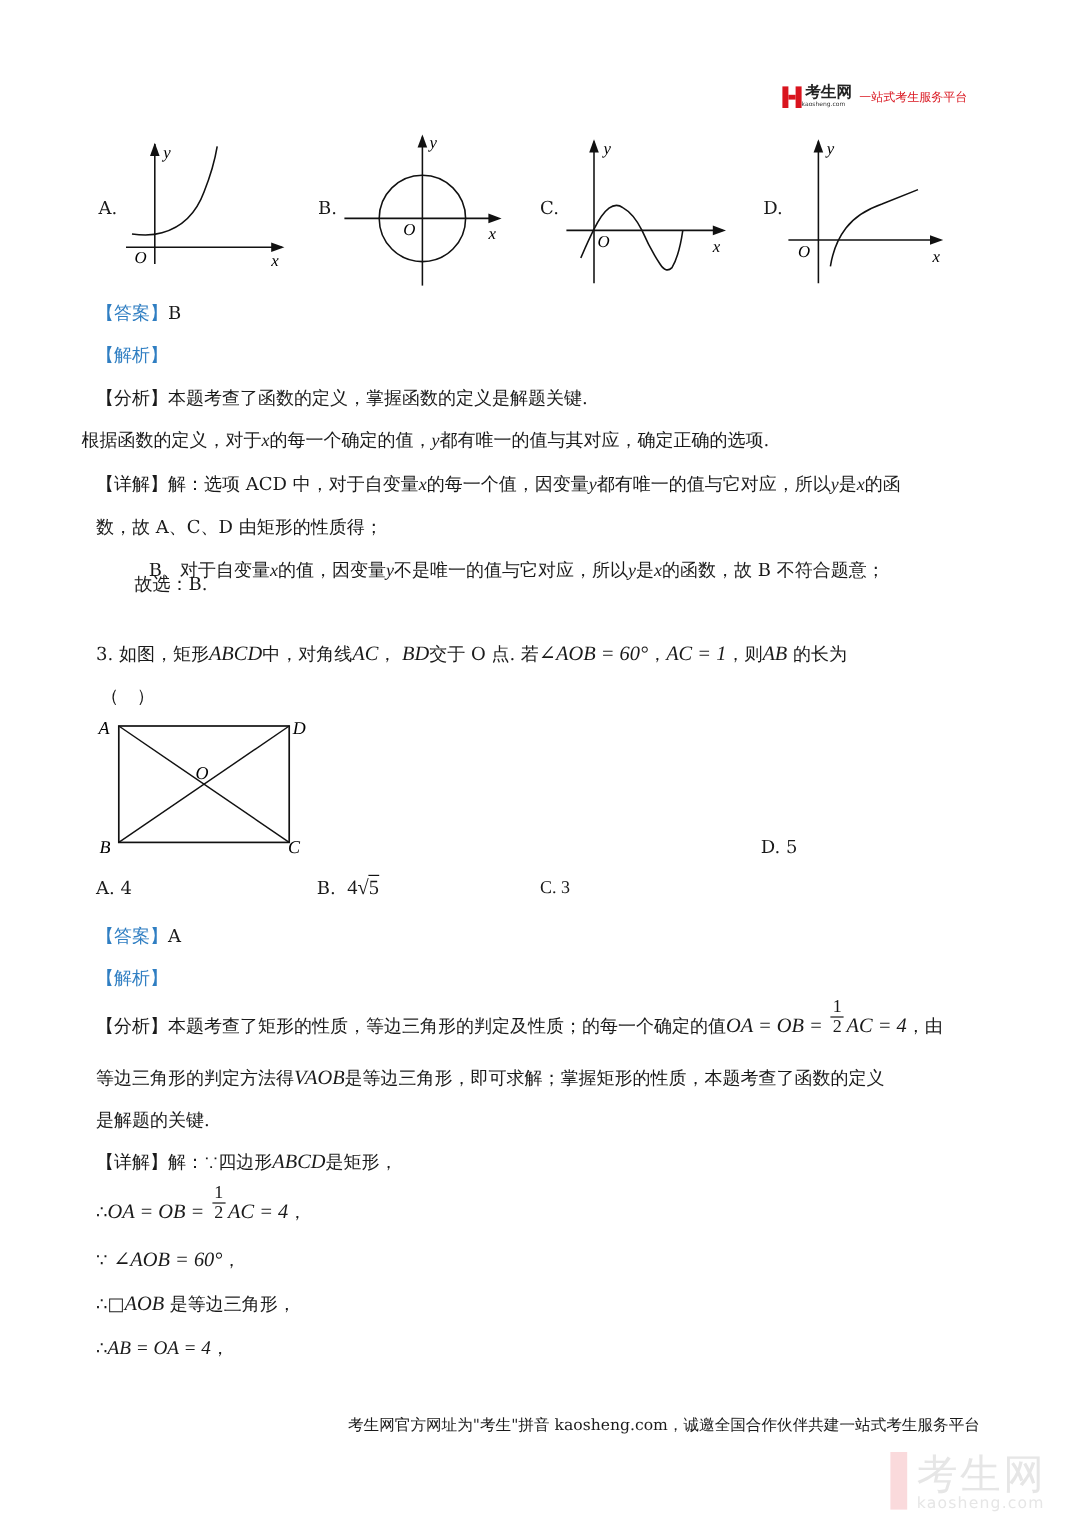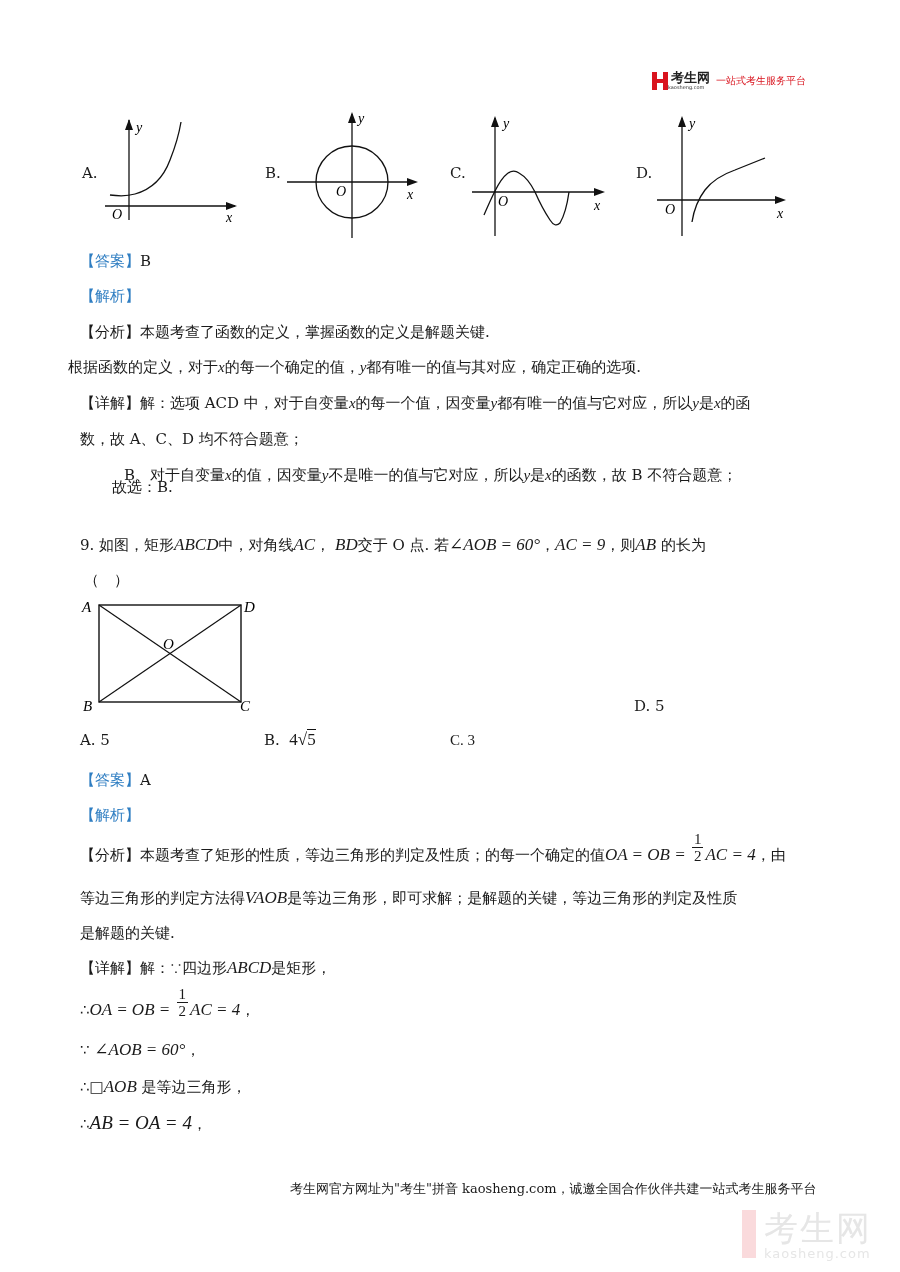--- a/index.html
+++ b/index.html
@@ -95,76 +95,76 @@
 <div class="abs txt blue" style="left:80px;top:286px;">【解析】</div>
 <div class="abs txt" style="left:80px;top:322px;">
   <span>【分析】</span><span>本题考查了函数的定义，掌握函数的定义是解题关键.</span>
 </div>
 <div class="abs txt" style="left:68px;top:357px;">
   <span>根据函数的定义，对于</span><span class="it">x</span><span>的每一个确定的值，</span><span class="it">y</span><span>都有唯一的值与其对应，确定正确的选项.</span>
 </div>
 <div class="abs txt" style="left:80px;top:393px;">
   <span>【详解】</span><span>解：选项 ACD 中，对于自变量</span><span class="it">x</span><span>的每一个值，因变量</span><span class="it">y</span><span>都有唯一的值与它对应，所以</span><span class="it">y</span><span>是</span><span class="it">x</span><span>的函</span>
 </div>
-<div class="abs txt" style="left:80px;top:429px;">数，故 A、C、D 均不符合题意；</div>
+<div class="abs txt" style="left:80px;top:429px;">数，故 A、C、D 由矩形的性质得；</div>
 <div class="abs txt" style="left:96px;top:465px;margin-left:28px;">
   <span>B、对于自变量</span><span class="it">x</span><span>的值，因变量</span><span class="it">y</span><span>不是唯一的值与它对应，所以</span><span class="it">y</span><span>是</span><span class="it">x</span><span>的函数，故 B 不符合题意；</span>
 </div>
 <div class="abs txt" style="left:80px;top:477px;margin-left:32px;">故选：B.</div>
 
 <div class="abs txt" style="left:80px;top:535px;">
-  <span>9. 如图，矩形</span><span class="it math">ABCD</span><span>中，对角线</span><span class="it math">AC</span><span>，</span> <span class="it math">BD</span><span>交于 O 点. 若</span><span class="it math">∠AOB = 60°</span><span>，</span><span class="it math">AC = 9</span><span>，则</span><span class="it math">AB</span> <span>的长为</span>
+  <span>3. 如图，矩形</span><span class="it math">ABCD</span><span>中，对角线</span><span class="it math">AC</span><span>，</span> <span class="it math">BD</span><span>交于 O 点. 若</span><span class="it math">∠AOB = 60°</span><span>，</span><span class="it math">AC = 1</span><span>，则</span><span class="it math">AB</span> <span>的长为</span>
 </div>
 <div class="abs txt" style="left:84px;top:570px;">（　）</div>
 
 <svg class="abs" style="left:78px;top:596px;" width="190" height="122">
   <rect x="21" y="9" width="142" height="97" fill="none" stroke="#111" stroke-width="1.4"></rect>
   <line x1="21" y1="9" x2="163" y2="106" stroke="#111" stroke-width="1.2"></line>
   <line x1="21" y1="106" x2="163" y2="9" stroke="#111" stroke-width="1.2"></line>
   <text x="4" y="16" font-size="15" font-style="italic">A</text>
   <text x="166" y="16" font-size="15" font-style="italic">D</text>
   <text x="5" y="115" font-size="15" font-style="italic">B</text>
   <text x="162" y="115" font-size="15" font-style="italic">C</text>
   <text x="85" y="53" font-size="15" font-style="italic">O</text>
 </svg>
 
-<div class="abs txt" style="left:80px;top:730px;">A. 5</div>
+<div class="abs txt" style="left:80px;top:730px;">A. 4</div>
 <div class="abs txt" style="left:264px;top:730px;">
   <span>B.</span>&nbsp;&nbsp;<span class="math">4</span><span class="math">√</span><span class="math" style="border-top:1px solid #111;">5</span>
 </div>
 <div class="abs txt" style="left:450px;top:730px;font-family:Liberation Serif, serif;">C. 3</div>
 <div class="abs txt" style="left:634px;top:696px;">D. 5</div>
 
 <div class="abs txt" style="left:80px;top:770px;">
   <span class="blue">【答案】</span><span>A</span>
 </div>
 <div class="abs txt blue" style="left:80px;top:805px;">【解析】</div>
 
 <div class="abs txt" style="left:80px;top:845px;">
   <span>【分析】</span><span>本题考查了矩形的性质，等边三角形的判定及性质；的每一个确定的值</span><span class="it math">OA = OB = </span><span class="frac math" style="margin-top:-18px;"><span class="num">1</span><span>2</span></span><span class="it math">AC = 4</span><span>，由</span>
 </div>
 <div class="abs txt" style="left:80px;top:888px;">
-  <span>等边三角形的判定方法得</span><span class="it math">VAOB</span><span>是等边三角形，即可求解；是解题的关键，等边三角形的判定及性质</span>
+  <span>等边三角形的判定方法得</span><span class="it math">VAOB</span><span>是等边三角形，即可求解；掌握矩形的性质，本题考查了函数的定义</span>
 </div>
 <div class="abs txt" style="left:80px;top:923px;">是解题的关键.</div>
 
 <div class="abs txt" style="left:80px;top:958px;">
   <span>【详解】</span><span>解：∵四边形</span><span class="it math">ABCD</span><span>是矩形，</span>
 </div>
 <div class="abs txt" style="left:80px;top:1000px;">
   <span>∴</span><span class="it math">OA = OB = </span><span class="frac math" style="margin-top:-18px;"><span class="num">1</span><span>2</span></span><span class="it math">AC = 4</span><span>，</span>
 </div>
 <div class="abs txt" style="left:80px;top:1040px;">
   <span>∵</span> <span class="it math">∠AOB = 60°</span><span>，</span>
 </div>
 <div class="abs txt" style="left:80px;top:1077px;">
   <span>∴□</span><span class="it math">AOB</span> <span>是等边三角形，</span>
 </div>
 <div class="abs txt" style="left:80px;top:1113px;">
-  <span>∴</span><span class="it math" style="font-size:19px;">AB = OA = 4</span><span>，</span>
+  <span>∴</span><span class="it math" style="font-size:16px;">AB = OA = 4</span><span>，</span>
 </div>
 
 <div class="abs" style="left:290px;top:1180px;font-size:13px;line-height:18px;white-space:nowrap;">考生网官方网址为"考生"拼音 kaosheng.com，诚邀全国合作伙伴共建一站式考生服务平台</div>
 
 <div class="wm">
   <div class="wm-bar"></div>
   <div class="wm-name">考生网</div>
   <div class="wm-url">kaosheng.com</div>
 </div>
 

